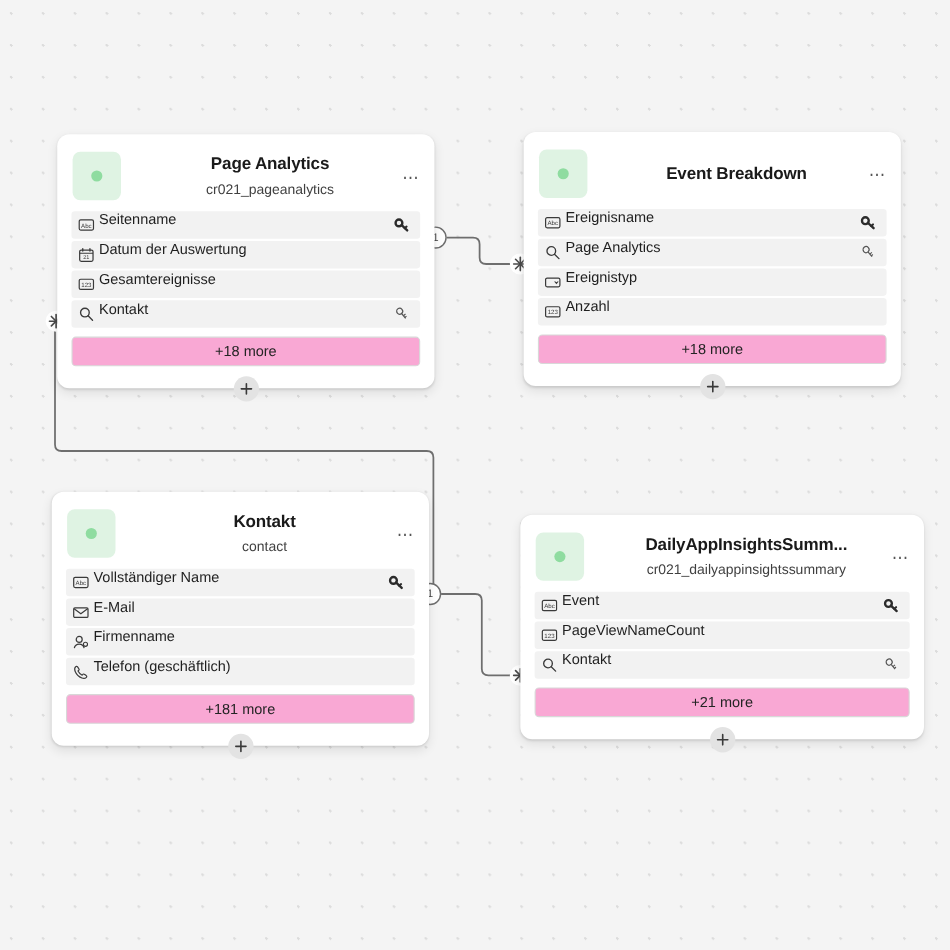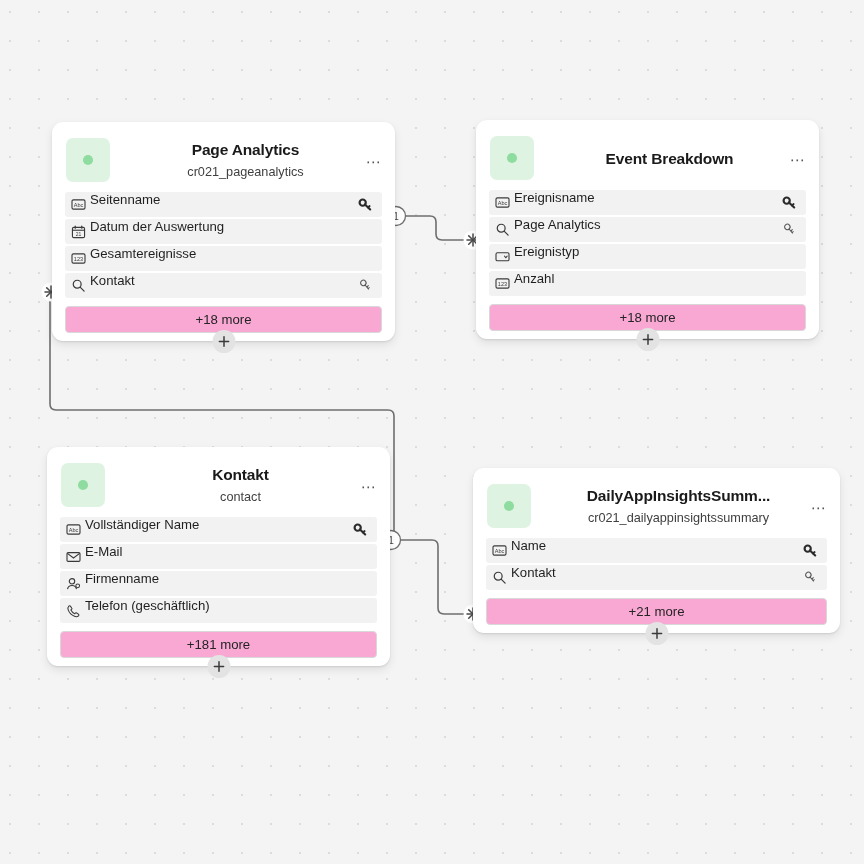--- a/index.html
+++ b/index.html
@@ -35,21 +35,21 @@
   }
   .star { stroke: #4a4a4a; stroke-width: 1.5; stroke-linecap: round; }
 
   
   .card {
     position: absolute;
     background: #ffffff;
     border-radius: 11px;
     box-shadow: 0 1px 2px rgba(0,0,0,.10), 0 4px 10px rgba(0,0,0,.09);
     z-index: 3;
-    padding: 10px 0 8px 0;
+    padding: 10px 0 20px 0;
   }
   .card-head {
     position: relative;
     display: flex;
     align-items: center;
     padding: 6px 12px 10px 14px;
   }
   .tile {
     width: 44px; height: 44px;
     border-radius: 7px;
@@ -452,28 +452,38 @@
       <div class="dots">⋯</div>
     </div>
     <div class="fields">
       <div class="field">
         <span class="f-ico">
           <svg width="15" height="13" viewBox="0 0 16 14">
               <rect x="1" y="2" width="14" height="10" rx="1.5" fill="none" stroke="#3a3a3a" stroke-width="1.2"></rect>
               <text x="8" y="9.6" font-size="6" font-family="Liberation Sans, sans-serif" fill="#3a3a3a" text-anchor="middle">Abc</text>
             </svg>
         </span>
-        <span class="f-label">Name</span>
+        <span class="f-label">Event</span>
         <span class="f-right">
           <svg width="15" height="15" viewBox="0 0 16 16">
               <circle cx="5" cy="6" r="3.3" fill="none" stroke="#2b2b2b" stroke-width="2.3"></circle>
               <path d="M7.4 8 L13 13.3" stroke="#2b2b2b" stroke-width="2.3" stroke-linecap="round"></path>
               <path d="M10.6 11.2 L12.4 9.6" stroke="#2b2b2b" stroke-width="2" stroke-linecap="round"></path>
             </svg>
         </span>
+      </div>
+      <div class="field">
+        <span class="f-ico">
+          <svg width="15" height="13" viewBox="0 0 16 14">
+              <rect x="1" y="2" width="14" height="10" rx="1.5" fill="none" stroke="#3a3a3a" stroke-width="1.2"></rect>
+              <text x="8" y="9.6" font-size="6" font-family="Liberation Sans, sans-serif" fill="#3a3a3a" text-anchor="middle">123</text>
+            </svg>
+        </span>
+        <span class="f-label">PageViewNameCount</span>
+        <span class="f-right"></span>
       </div>
       <div class="field">
         <span class="f-ico">
           <svg width="15" height="15" viewBox="0 0 16 16">
               <circle cx="6.6" cy="6.6" r="4.2" fill="none" stroke="#3a3a3a" stroke-width="1.3"></circle>
               <path d="M9.7 9.7 L14 14" stroke="#3a3a3a" stroke-width="1.3" stroke-linecap="round"></path>
             </svg>
         </span>
         <span class="f-label">Kontakt</span>
         <span class="f-right">

